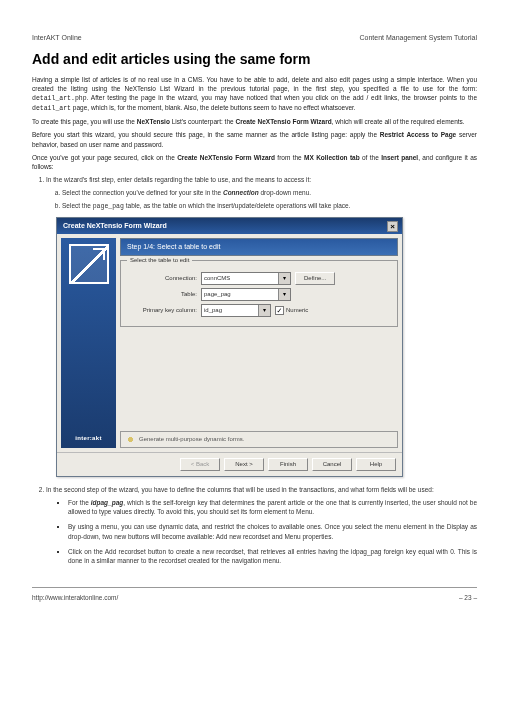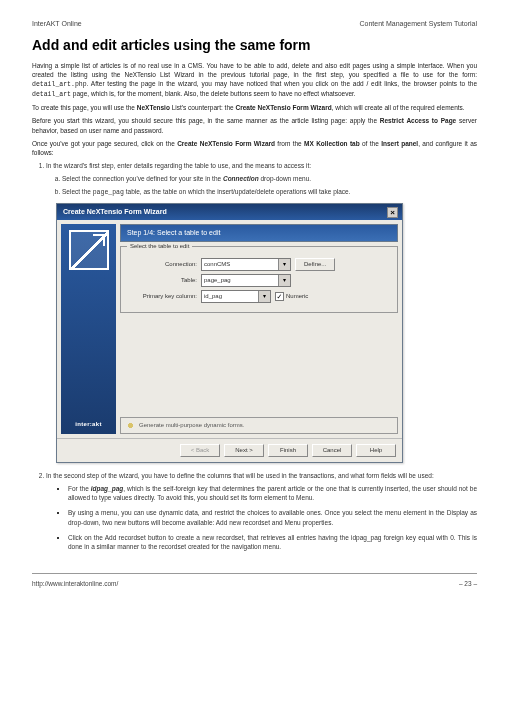--- a/index.html
+++ b/index.html
@@ -4,21 +4,21 @@
 <style>
   html, body {
     margin: 0;
     padding: 0;
     background: #fff;
     font-family: Verdana, Geneva, sans-serif;
     color: #333;
     width: 509px;
   }
   .page {
-    padding: 20px 32px 16px 32px;
+    padding: 34px 32px 16px 32px;
     box-sizing: border-box;
     width: 509px;
   }
   .hdr-row {
     display: flex;
     justify-content: space-between;
     font-size: 7px;
     color: #444;
     margin-bottom: 10px;
   }

